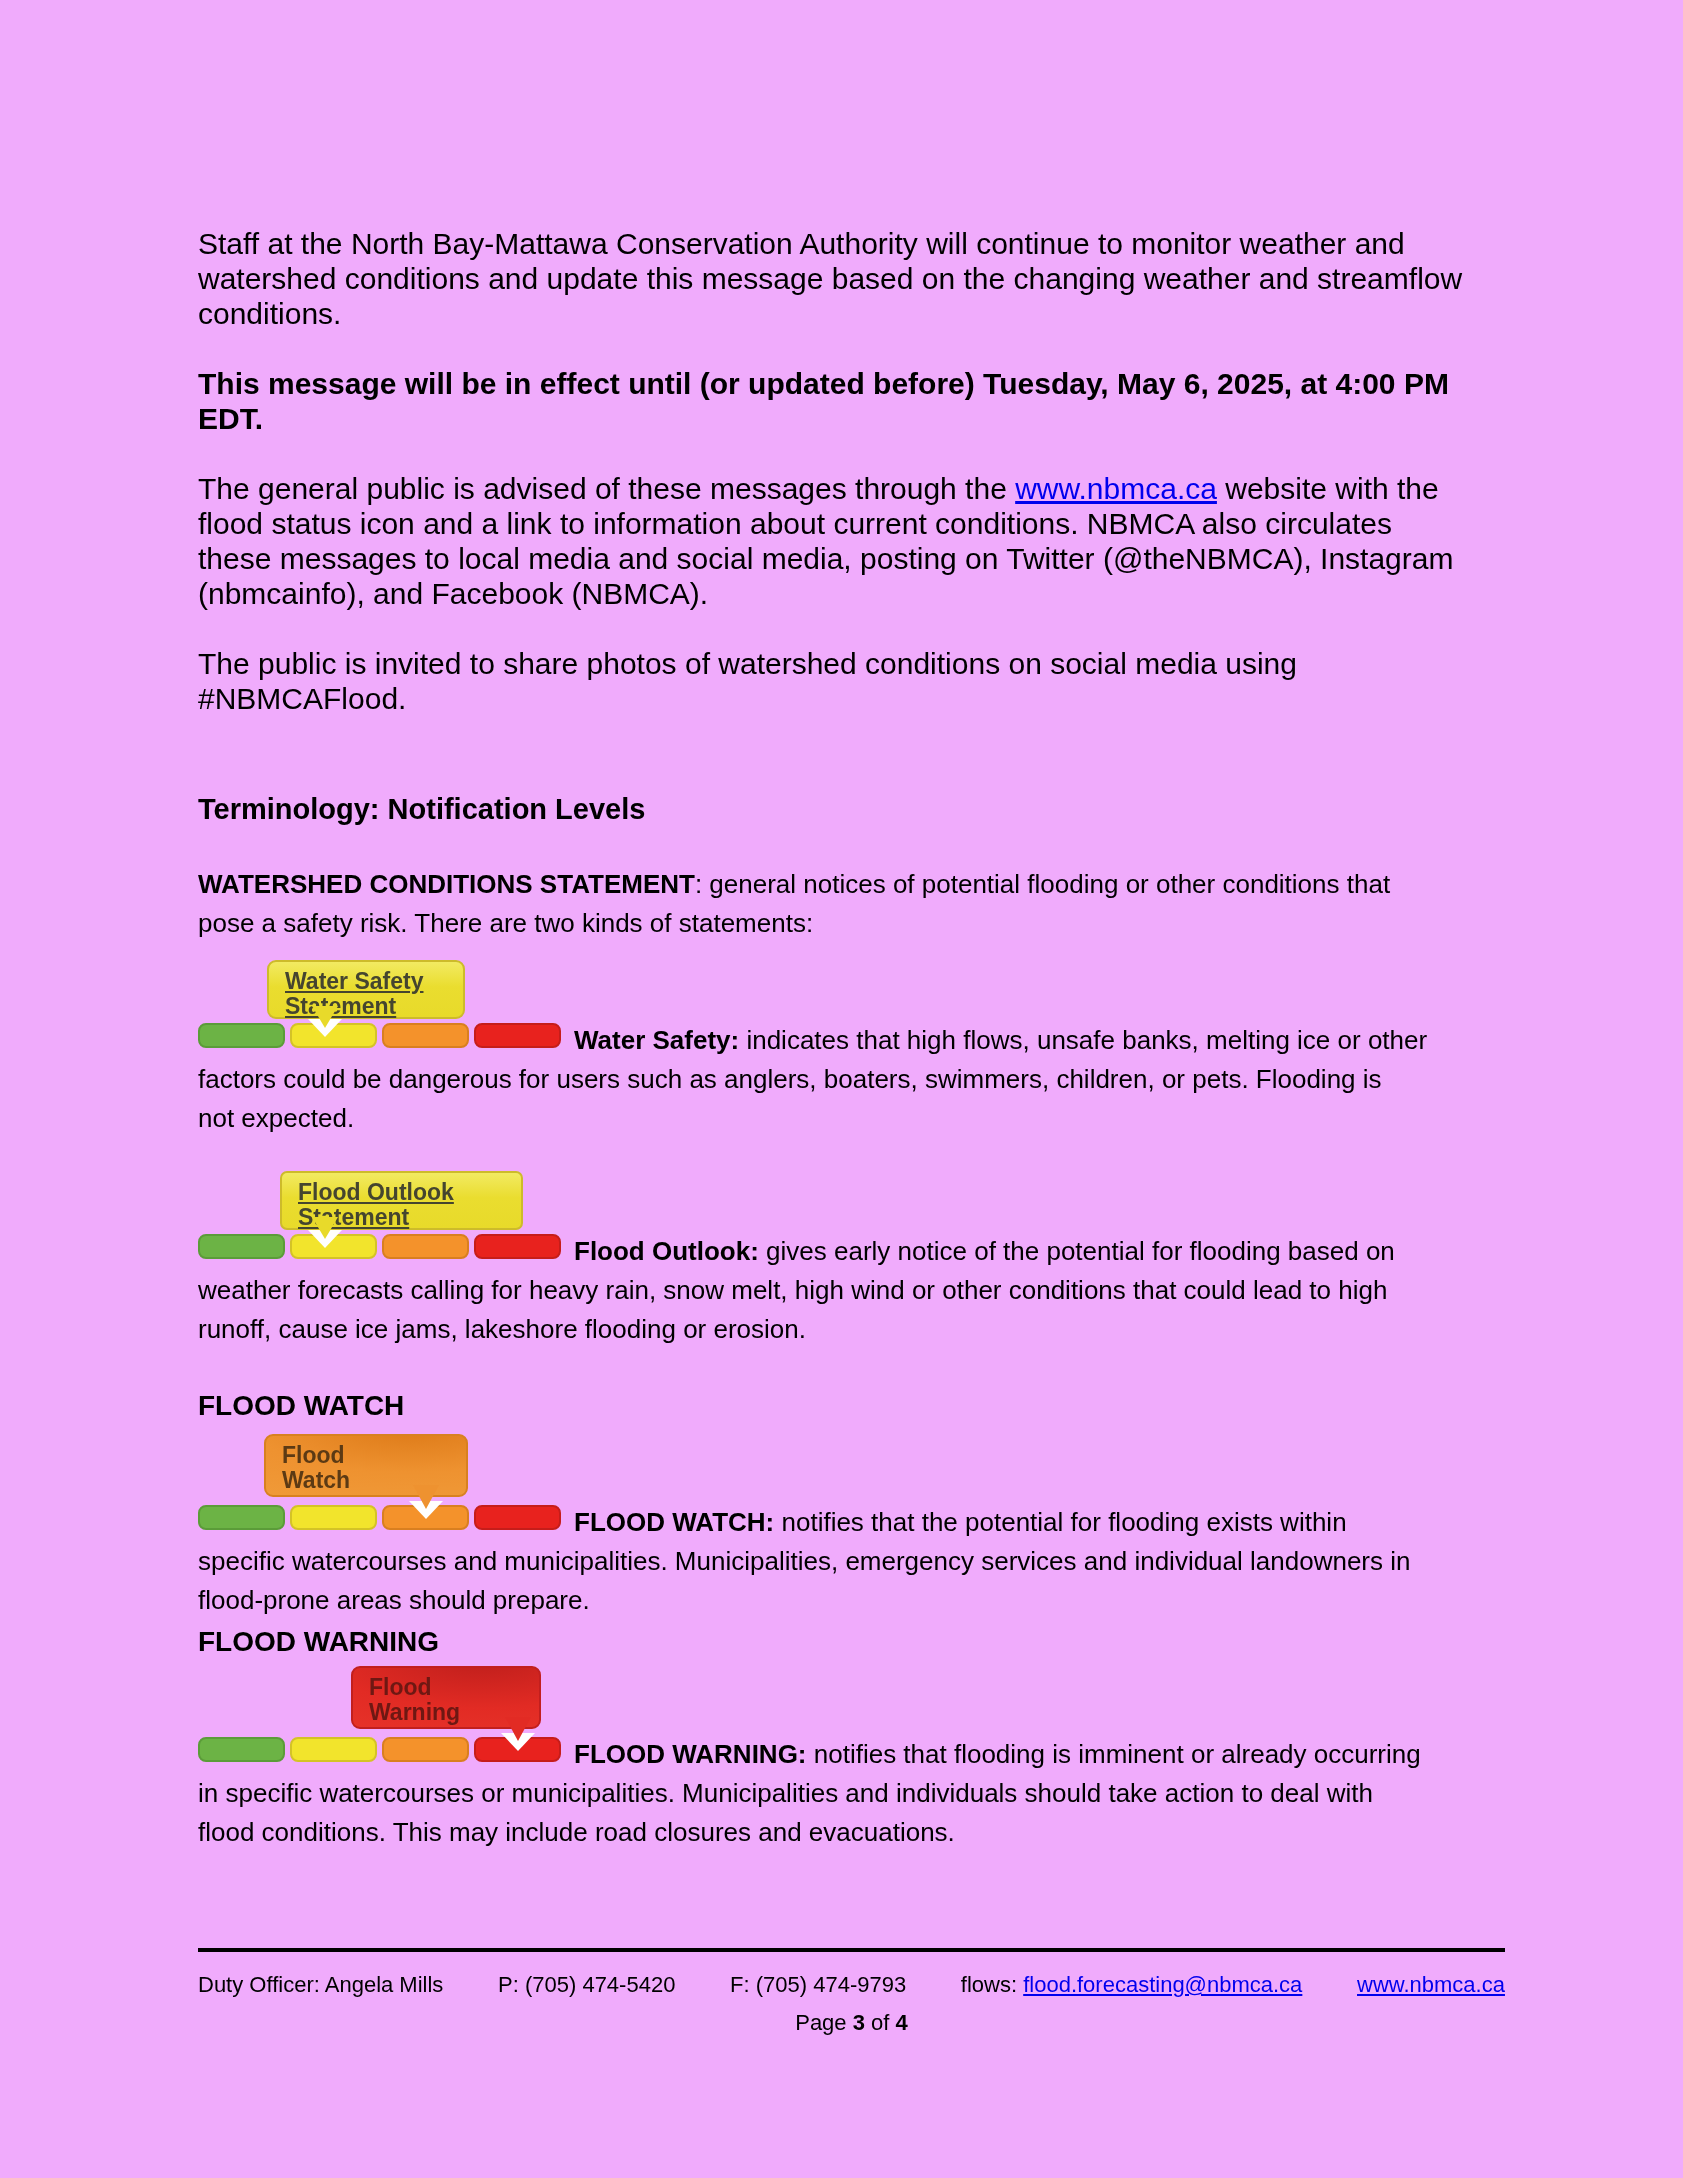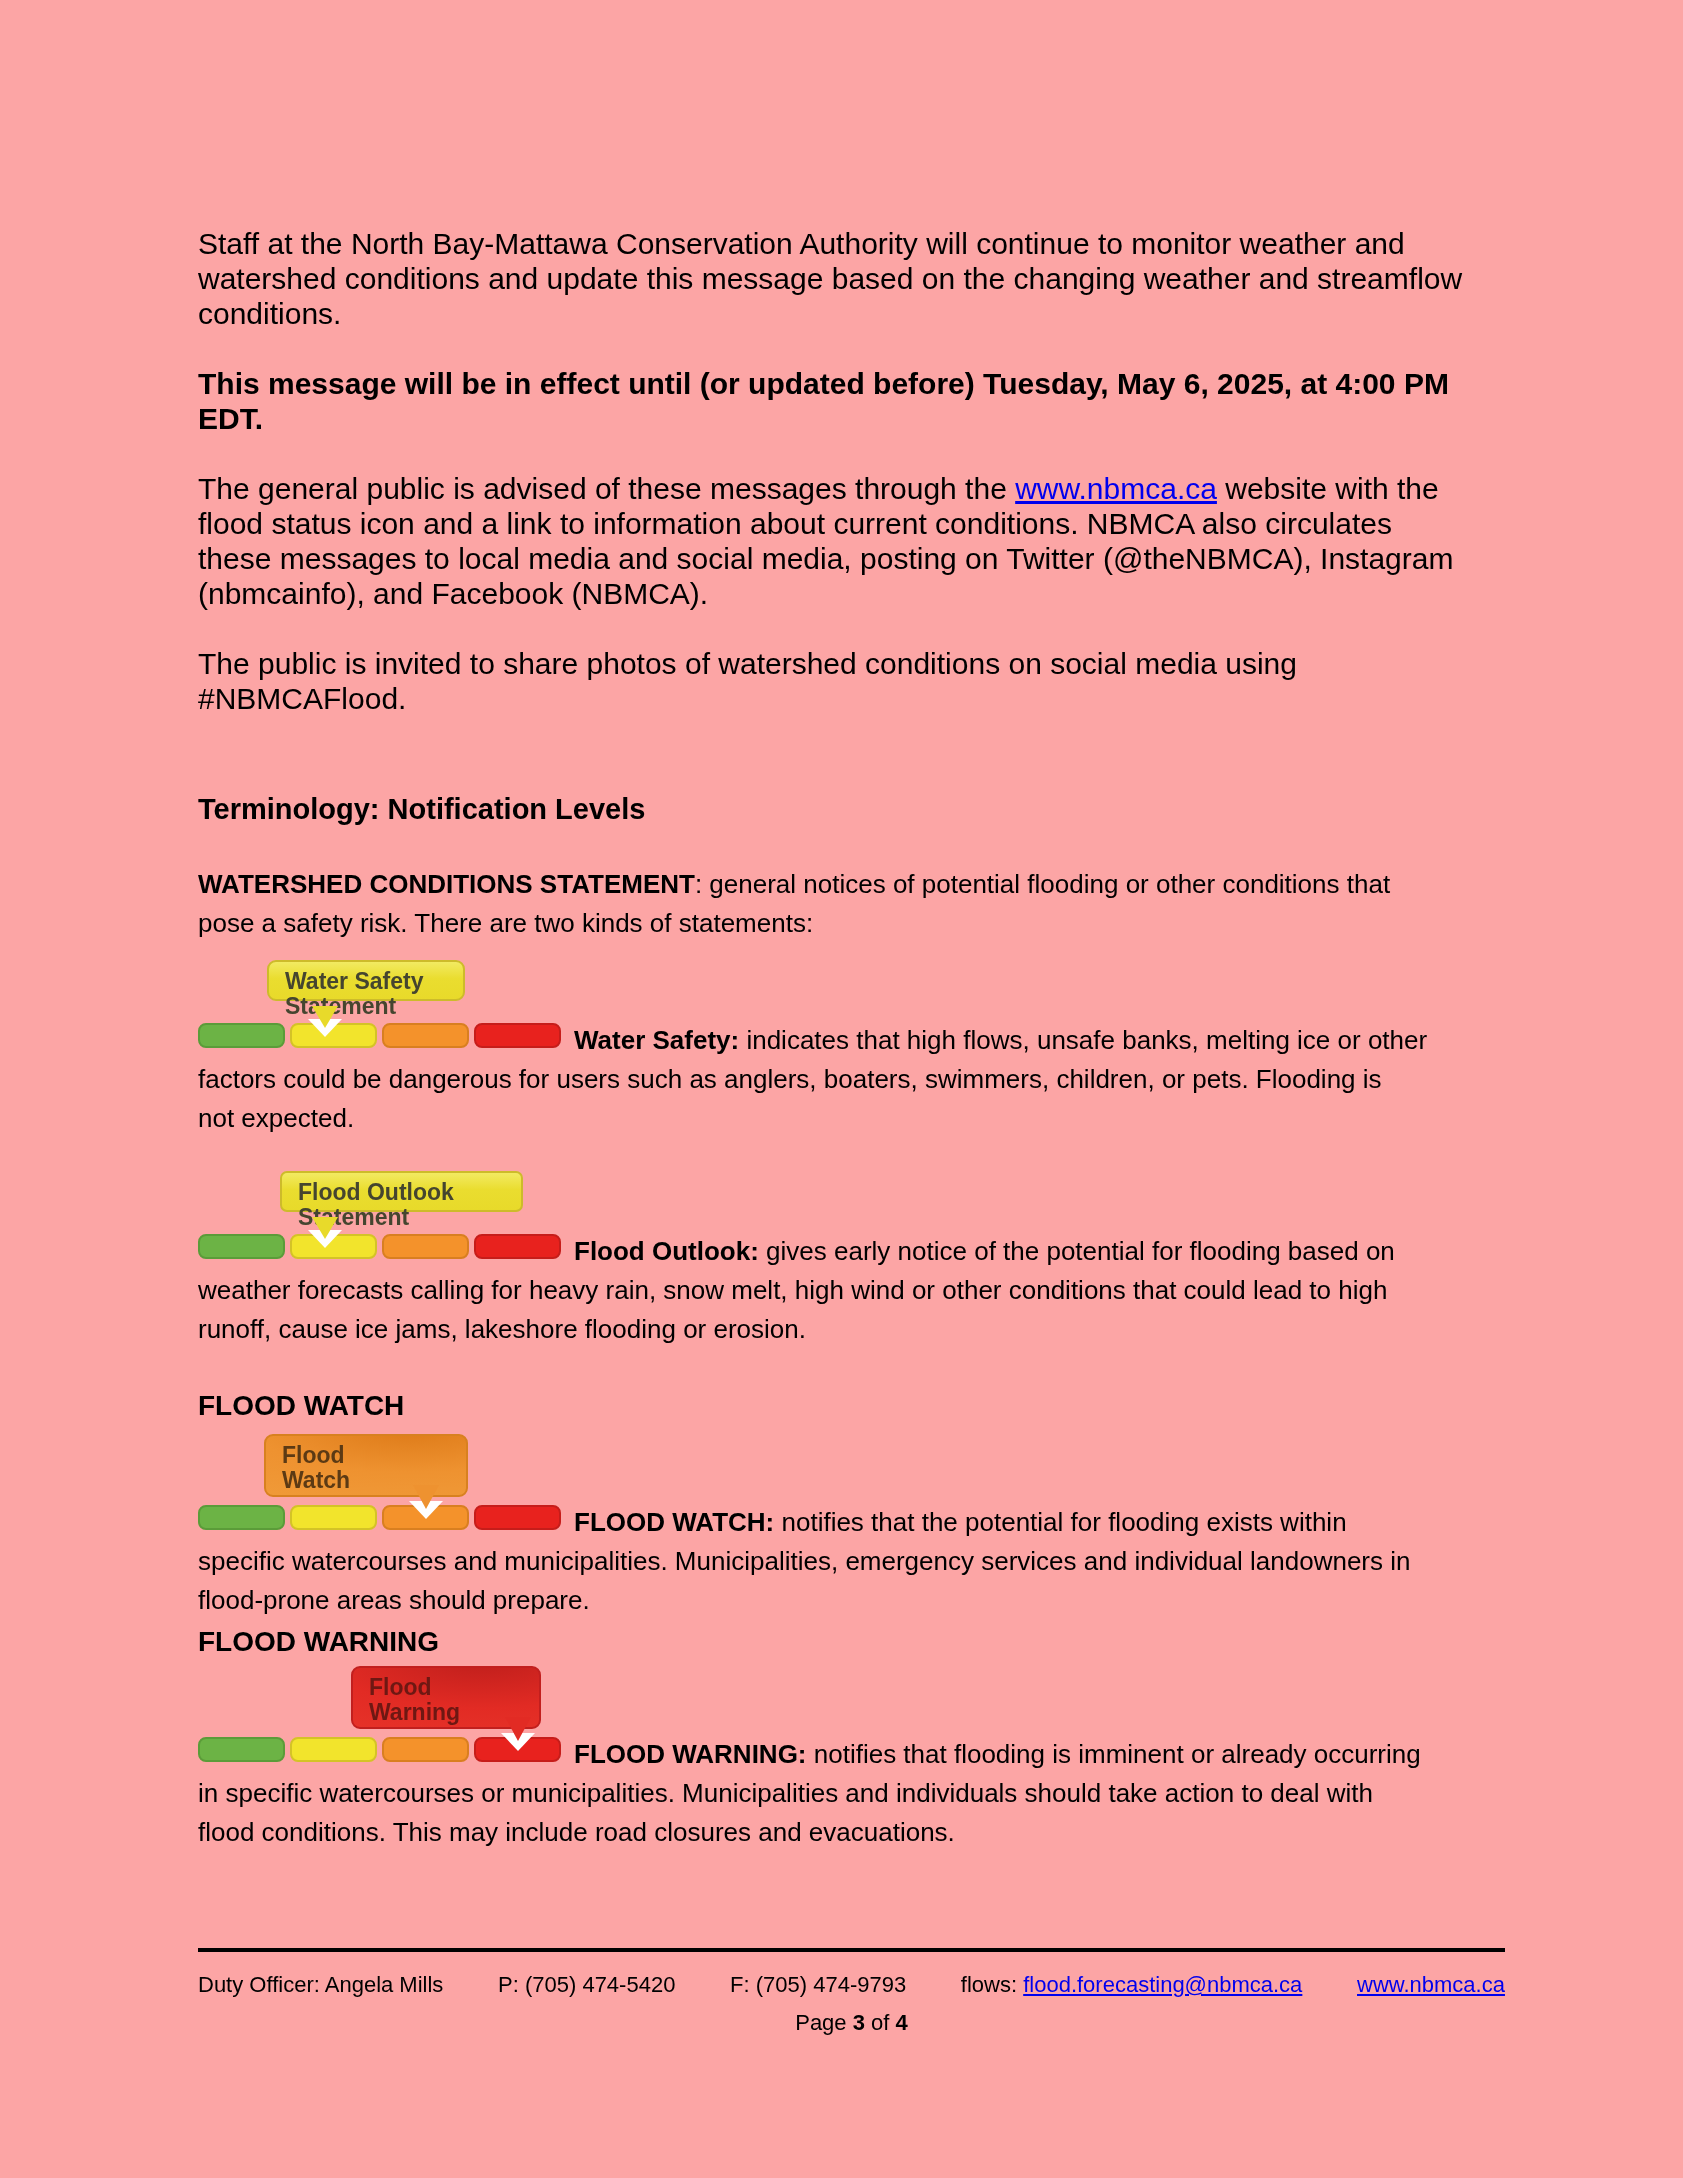--- a/index.html
+++ b/index.html
@@ -1,17 +1,17 @@
 <!DOCTYPE html>
 <html><head>
 <meta charset="utf-8">
 <style>
   html,body { margin:0; padding:0; background:#ffffff; }
   .page {
-    position:relative; width:1683px; height:2178px; background:#fca5a5;
+    position:relative; width:1683px; height:2178px; background:#f0abfc;
     font-family:"Liberation Sans","DejaVu Sans",sans-serif; color:#000;
     overflow:hidden;
   }
   .content { position:absolute; left:198px; top:226px; width:1307px; }
   p, h1, h2, h3 { margin:0; padding:0; font-weight:normal; }
   .pre { white-space:pre-line; }
   .body  { font-size:30px; line-height:35px; }
   .small { font-size:26px; line-height:39px; }
   .bold  { font-weight:bold; }
   .mt35 { margin-top:35px; }
@@ -40,21 +40,21 @@
   .seg-yellow { background:#f2e42c; border:2px solid #d4c326; }
   .seg-orange { background:#f4922b; border:2px solid #d97f20; }
   .seg-red    { background:#e8221e; border:2px solid #c61d1a; }
 
   .callout {
     position:absolute; top:0; box-sizing:border-box; border-radius:9px;
     font-weight:bold; font-size:23px; line-height:25px; padding:7px 0 0 16px;
   }
   .callout-yellow {
     background:linear-gradient(180deg,#f2ea62 0%,#eadd2f 45%,#e8da2a 100%);
-    border:2px solid #cdbb2a; color:#45452f; height:41px;
+    border:2px solid #cdbb2a; color:#45452f; height:59px;text-decoration:underline;
   }
   .callout-orange {
     background:radial-gradient(140% 130% at 72% -10%, #de7b19 0%, #ee9230 55%, #f09a38 100%);
     border:2px solid #d8811f; color:#5c3a14; height:63px;
   }
   .callout-red {
     background:radial-gradient(140% 130% at 70% -10%, #c11f1c 0%, #e22b24 60%, #e63229 100%);
     border:2px solid #c21f1e; color:#6e1813; height:63px;
   }
   .co-ws  { left:69px;  width:198px; }

